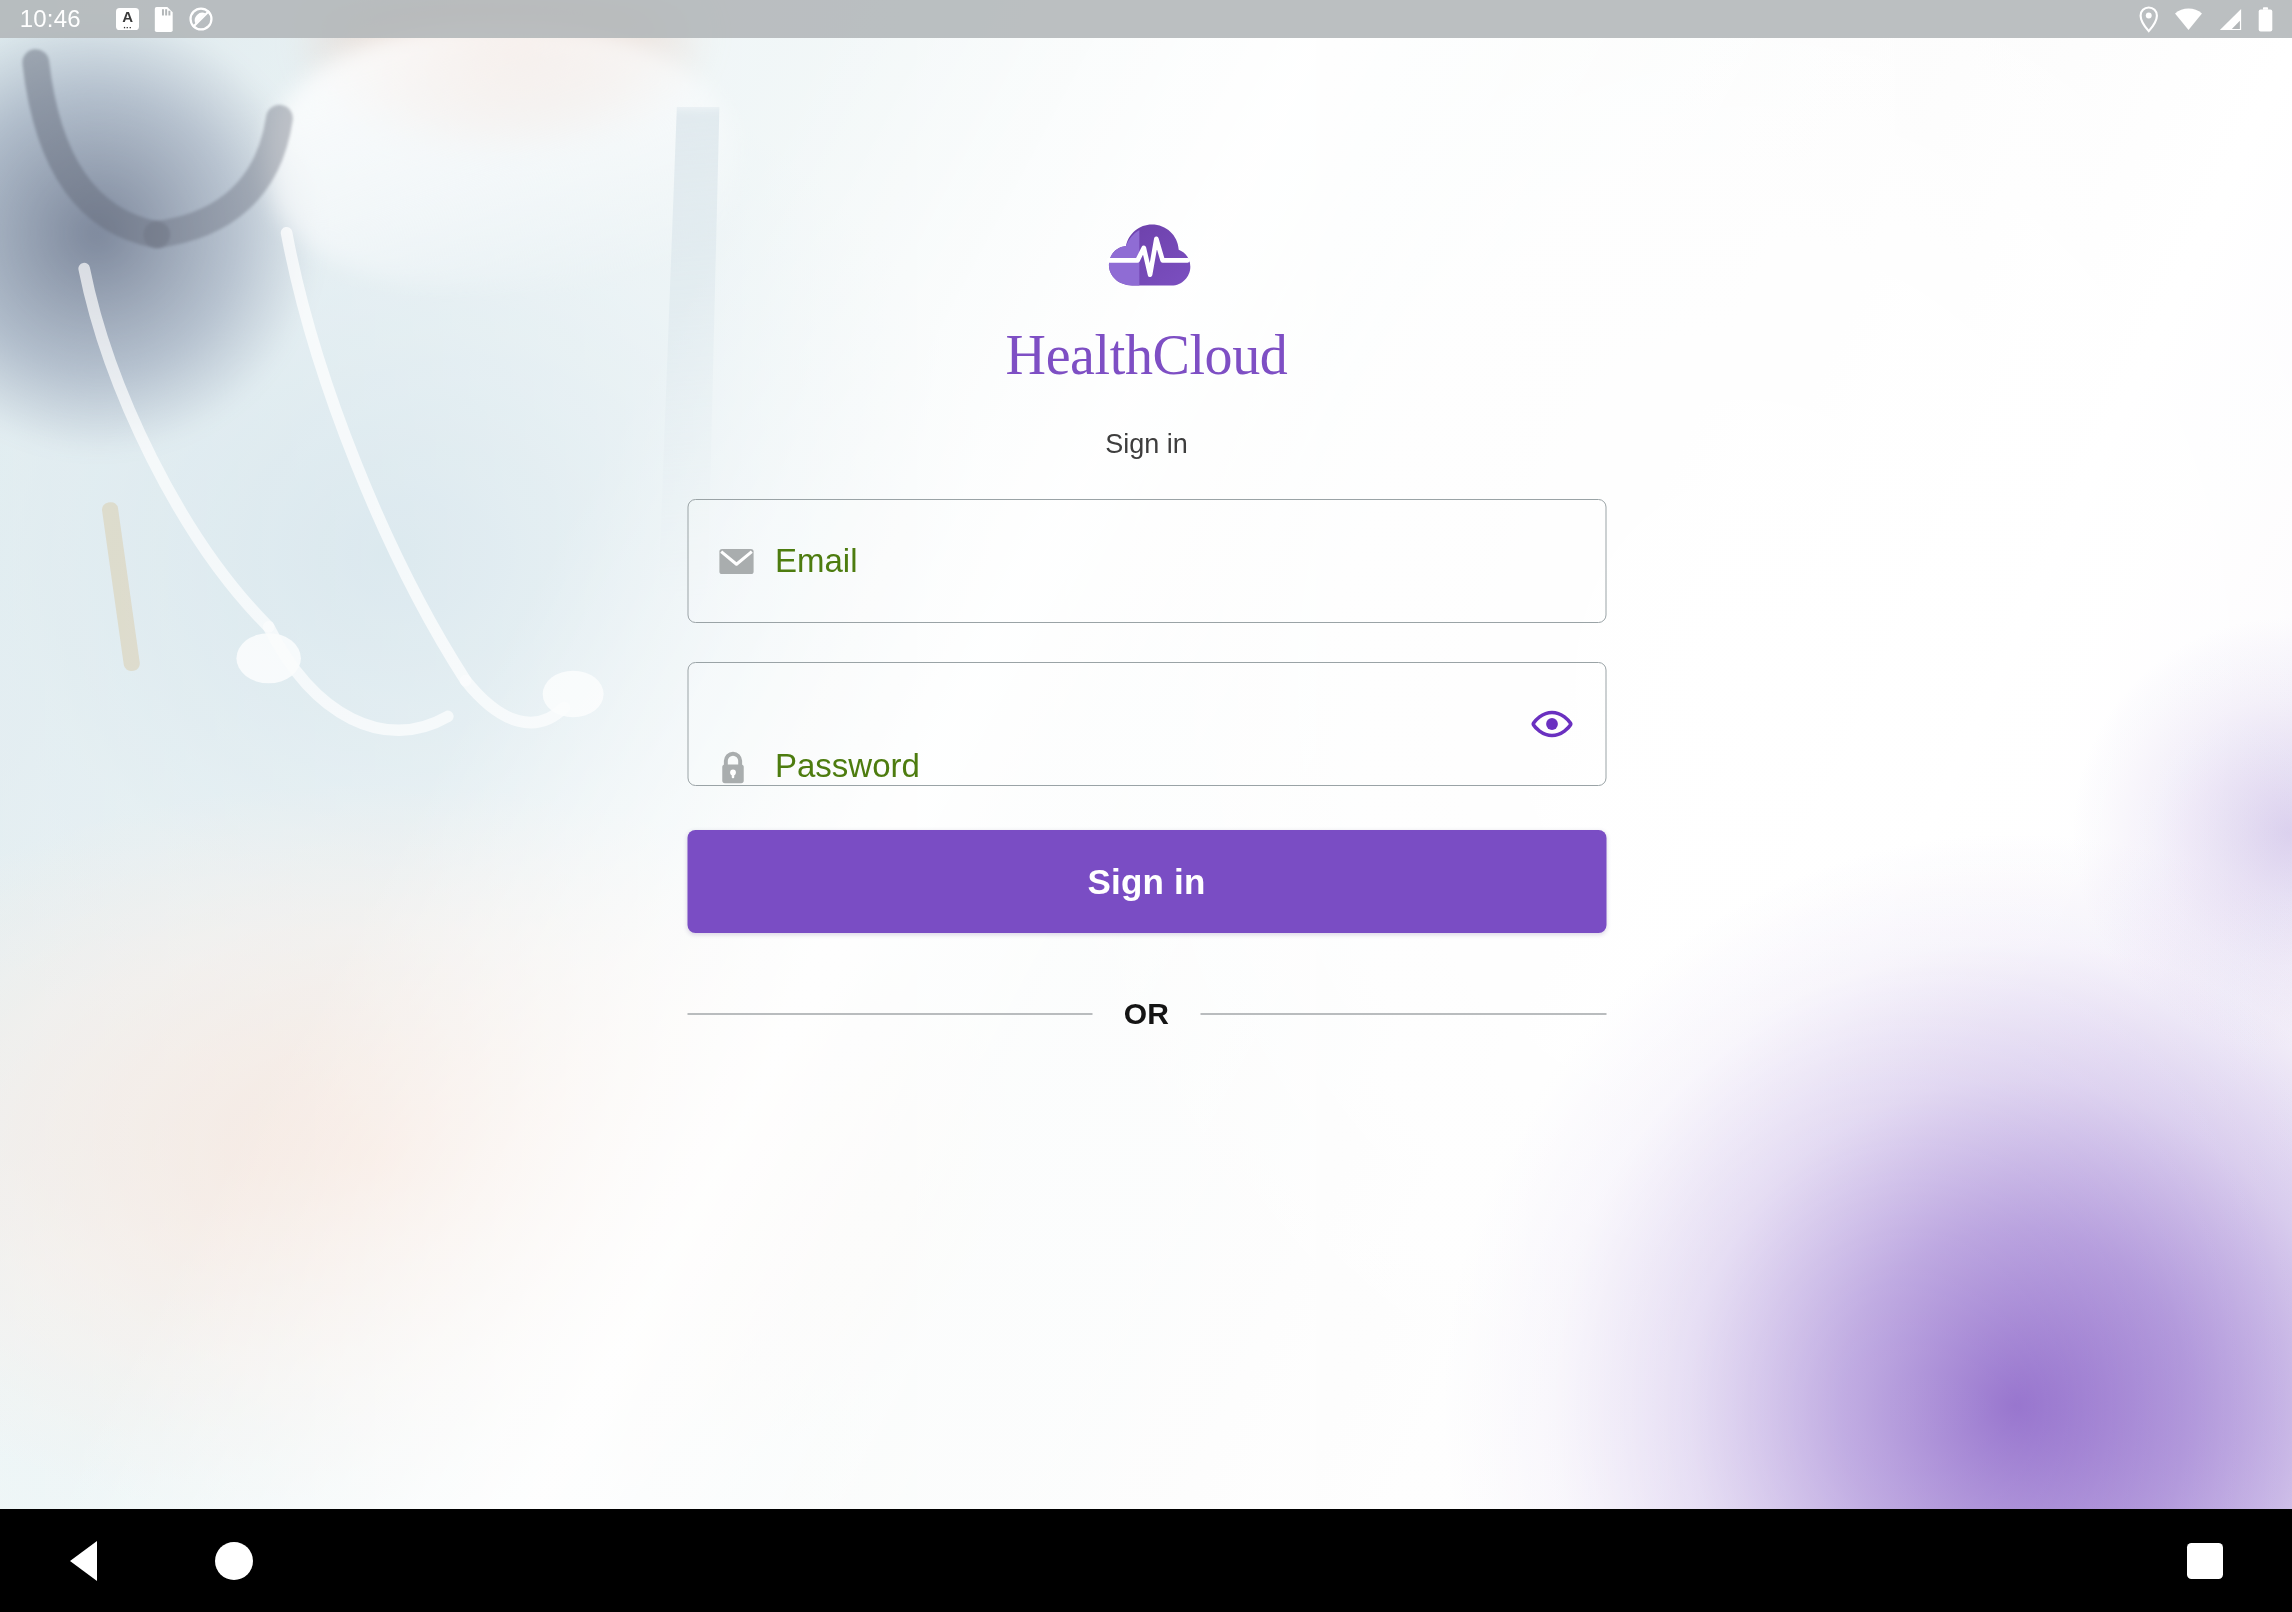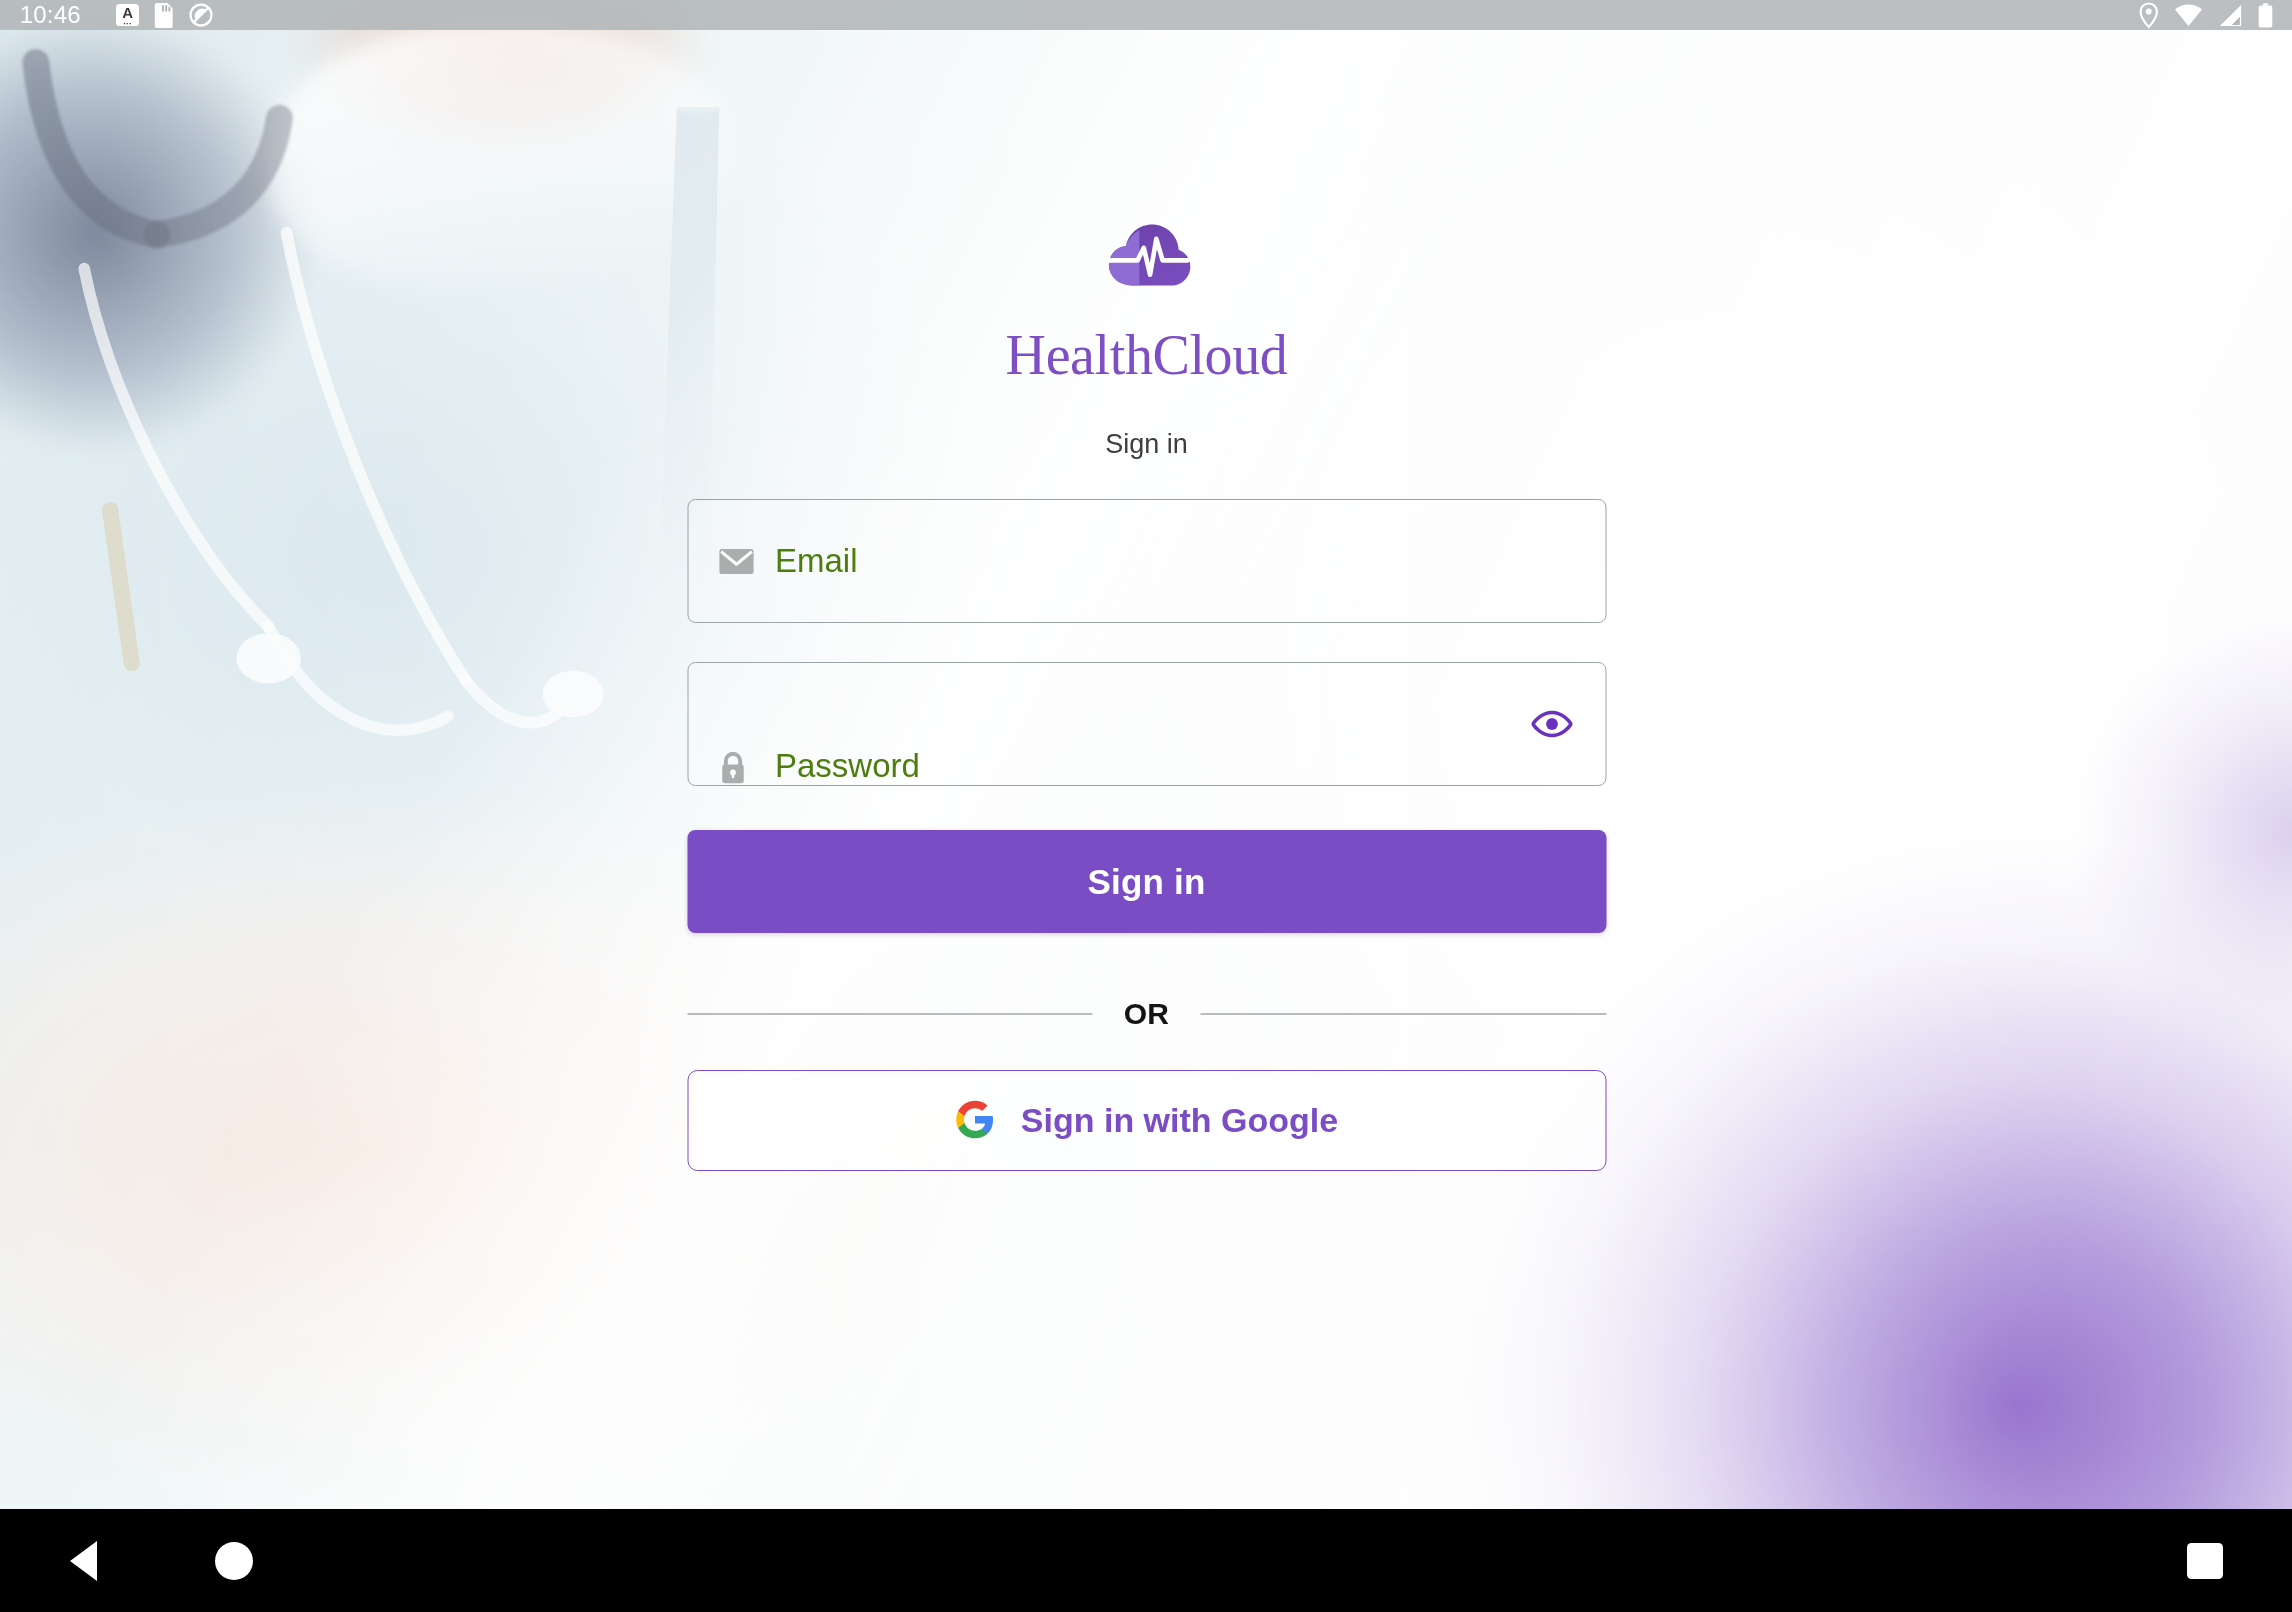--- a/index.html
+++ b/index.html
@@ -79,21 +79,21 @@
     background:radial-gradient(ellipse 269px 269px at 70% 50%, rgba(150,120,205,0.34) 0%, rgba(190,170,225,0.16) 50%, rgba(255,255,255,0) 80%);
   }
   
   .bg-haze {
     position:absolute; inset:0;
     background:linear-gradient(90deg, rgba(255,255,255,0.30) 0%, rgba(255,255,255,0.45) 28%, rgba(255,255,255,0.55) 52%, rgba(255,255,255,0.35) 74%, rgba(255,255,255,0.05) 100%);
   }
 
   
   .statusbar {
-    position:absolute; left:0; top:0; width:2293px; height:30px;
+    position:absolute; left:0; top:0; width:2293px; height:38px;
     background:rgba(178,182,184,0.88);
     display:flex; align-items:center;
     padding:0 19.7px;
     z-index:40;
   }
   .sb-left { display:flex; align-items:center; gap:19.7px; }
   .sb-clock {
     color:#ffffff; font-size:24px; letter-spacing:0.2px;
     font-family:"Liberation Sans", sans-serif;
   }
@@ -352,31 +352,20 @@
       <button class="signin-btn">Sign in</button>
 
       
       <div class="or-row">
         <span class="or-line"></span>
         <span class="or-text">OR</span>
         <span class="or-line"></span>
       </div>
 
       
-      <div class="google-btn">
-        <span>
-          <svg width="41" height="41" viewBox="0 0 48 48">
-            <path fill="#4285F4" d="M45.1 24.5c0-1.6-.14-3.14-.4-4.64H24v8.79h11.83c-.51 2.74-2.06 5.07-4.39 6.63v5.52h7.1c4.16-3.83 6.56-9.47 6.56-16.3z"></path>
-            <path fill="#34A853" d="M24 46c5.94 0 10.92-1.97 14.56-5.33l-7.1-5.52c-1.97 1.32-4.49 2.1-7.46 2.1-5.73 0-10.58-3.87-12.31-9.07H4.34v5.7C7.96 41.07 15.4 46 24 46z"></path>
-            <path fill="#FBBC05" d="M11.69 28.18c-.44-1.32-.69-2.73-.69-4.18s.25-2.86.69-4.18v-5.7H4.34A21.99 21.99 0 0 0 2 24c0 3.55.85 6.91 2.34 9.88l7.35-5.7z"></path>
-            <path fill="#EA4335" d="M24 10.75c3.23 0 6.13 1.11 8.41 3.29l6.31-6.31C34.91 4.18 29.93 2 24 2 15.4 2 7.96 6.93 4.34 14.12l7.35 5.7c1.73-5.2 6.58-9.07 12.31-9.07z"></path>
-          </svg>
-        </span>
-        <span class="google-label">Sign in with Google</span>
-      </div>
 
     </div>
   </div>
 
   <div class="navbar">
     <div class="nav-back"></div>
     <div class="nav-home"></div>
     <div class="nav-recent"></div>
   </div>
 

